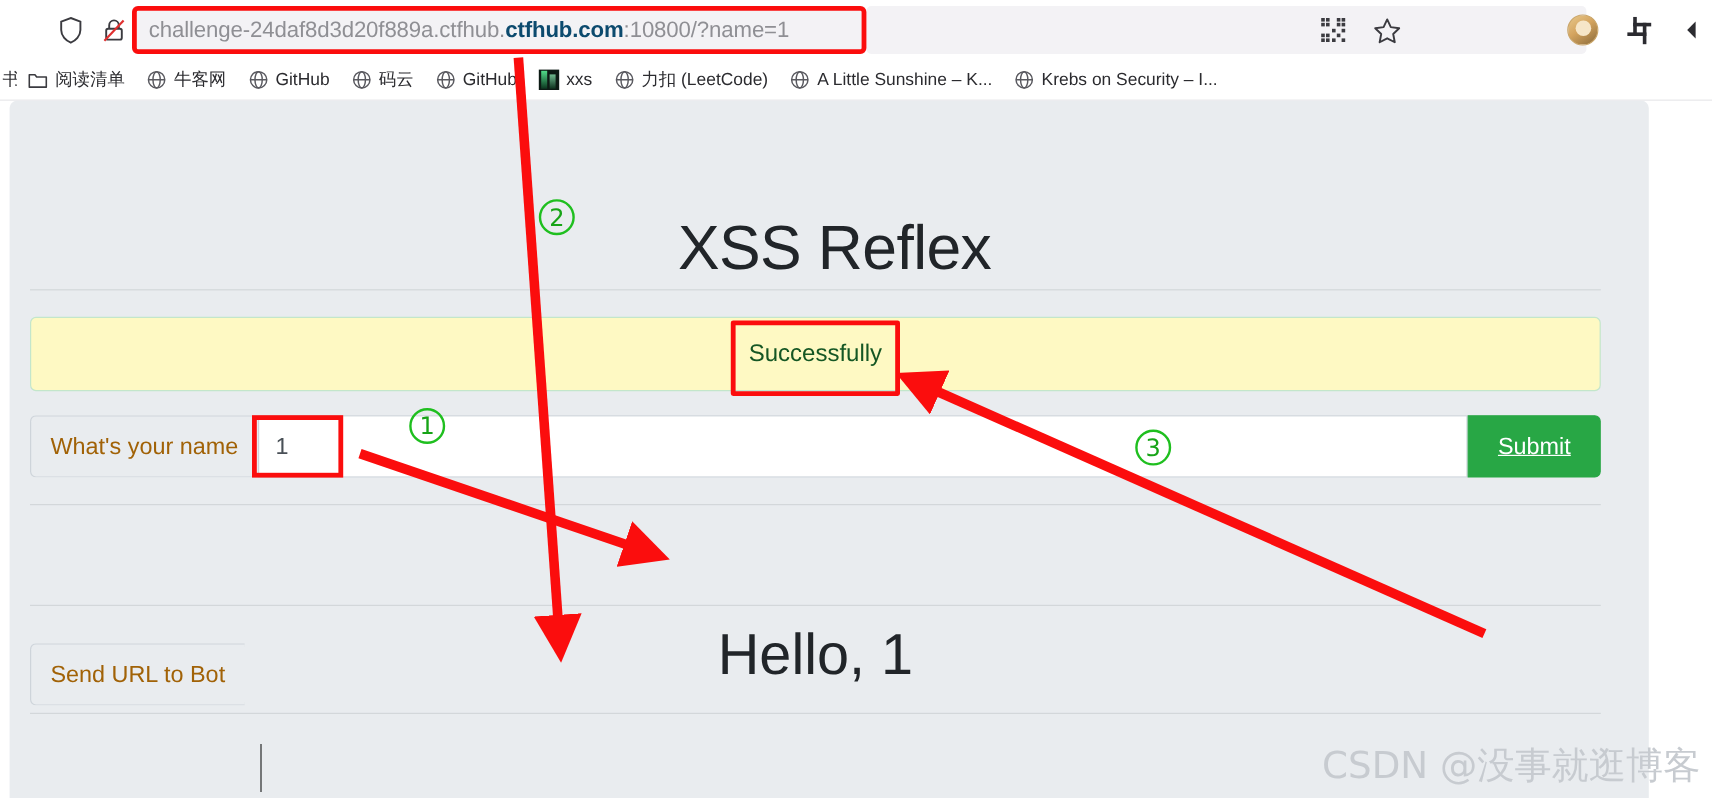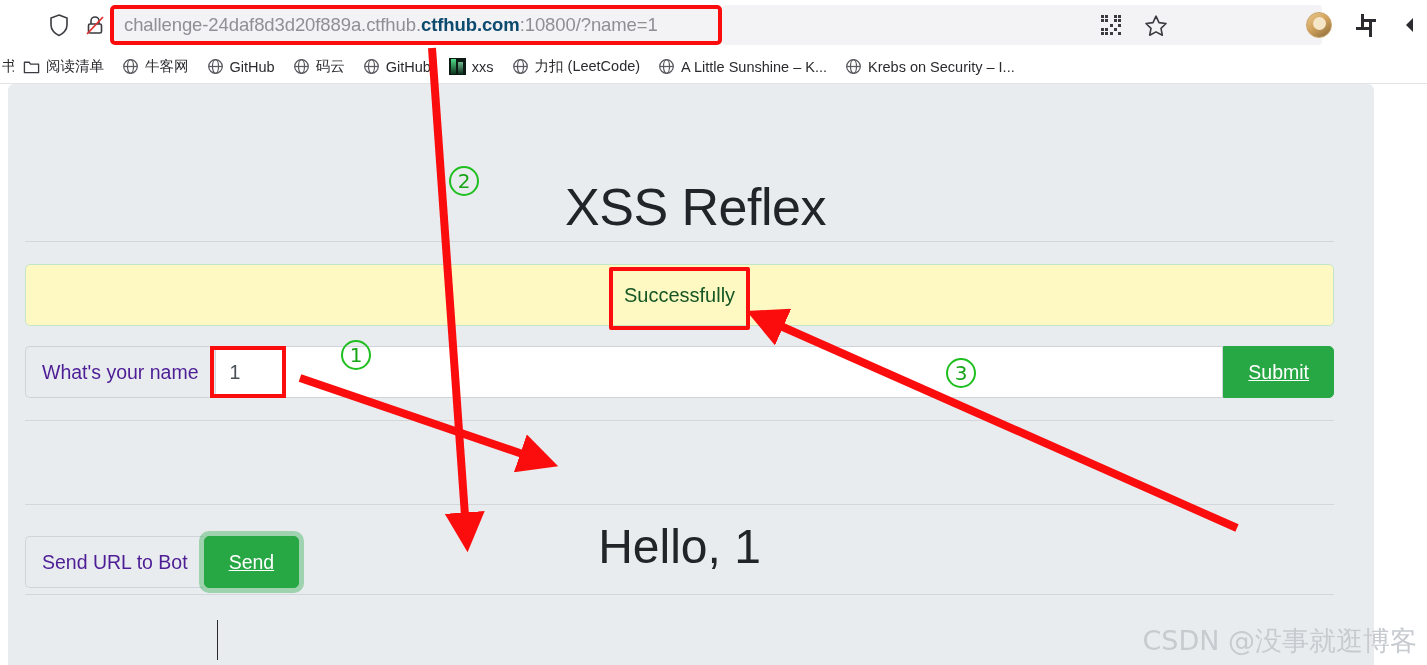--- a/index.html
+++ b/index.html
@@ -149,21 +149,21 @@
     display: flex; align-items: stretch;
   }
   .ig-name { top: 262px; }
   .ig-bot  { top: 452px; }
 
   .ig-prepend {
     background: #e9ecef; border: 1px solid #ced4da; border-right: none;
     border-radius: 5px 0 0 5px;
     display: flex; align-items: center;
     padding: 0 16px;
-    font-size: 19.5px; color: #4c1d95; white-space: nowrap;
+    font-size: 19.5px; color: #a16207; white-space: nowrap;
   }
   .ig-input {
     flex: 1 1 auto; min-width: 0;
     background: #ffffff; border: 1px solid #ced4da;
     font-size: 19.5px; color: #495057;
     padding: 0 14px;
     font-family: inherit;
     outline: none;
   }
   .ig-btn {
@@ -201,21 +201,21 @@
     border: 2.5px solid #1fbf1f; border-radius: 50%;
     color: #17a417; font-size: 20px; line-height: 26px; text-align: center;
     font-family: "DejaVu Sans", sans-serif;
   }
   .c1 { left: 341px; top: 340px; }
   .c2 { left: 449px; top: 166px; }
   .c3 { left: 946px; top: 358px; }
 
   .watermark {
     position: absolute; right: 10px; bottom: 6px;
-    font-size: 27px; color: #c7cbd0;
+    font-size: 31px; color: #c7cbd0;
     font-family: "DejaVu Sans", "Liberation Sans", sans-serif;
     white-space: nowrap;
     text-align: right;
   }
 </style>
 </head>
 <body>
 
 <div id="root">
 
@@ -394,21 +394,20 @@
       </div>
 
       <div class="hr hr2"></div>
 
       <div class="hello">Hello, 1</div>
 
       <div class="hr hr3"></div>
 
       <div class="input-group ig-bot">
         <span class="ig-prepend">Send URL to Bot</span>
-        <button class="ig-btn focused" type="button">Send</button>
       </div>
 
       <div class="hr hr4"></div>
     </div>
 
     <div class="caret"></div>
   </div>
 
   <svg class="anno" viewBox="0 0 1427 665" xmlns="http://www.w3.org/2000/svg">
     <defs>

